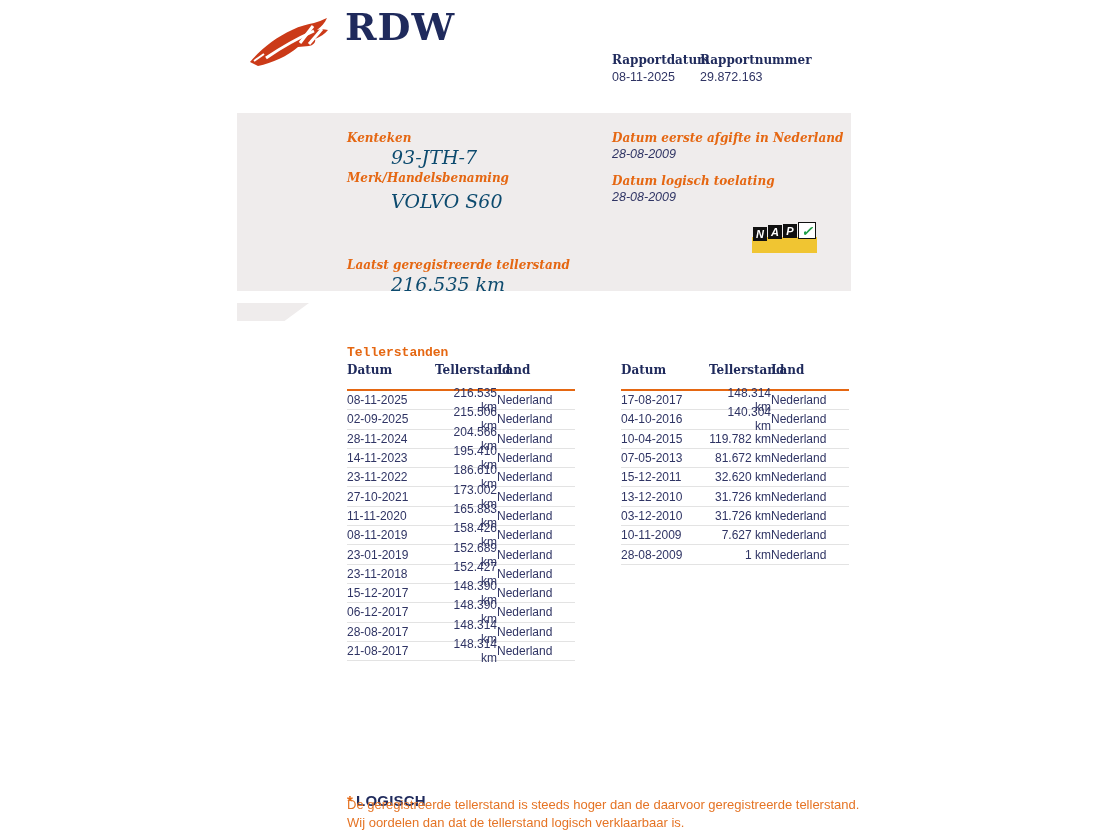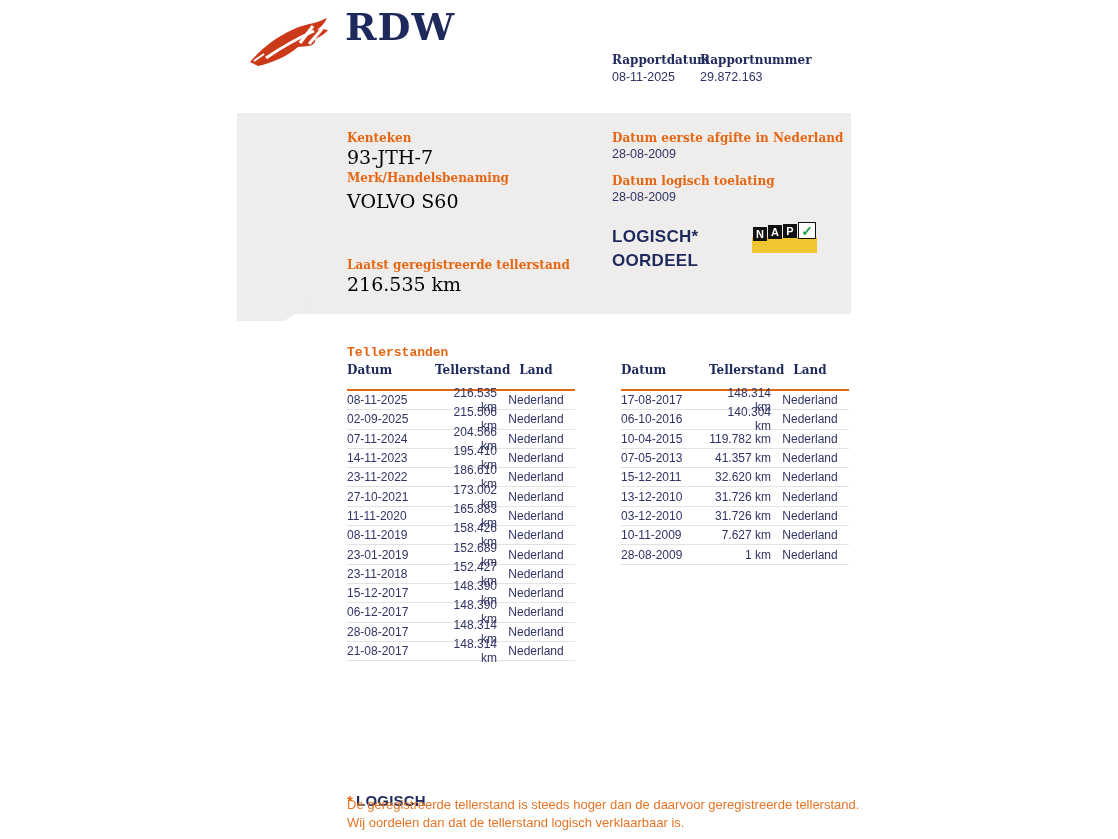--- a/index.html
+++ b/index.html
@@ -18,32 +18,33 @@
     font-family:"DejaVu Serif",serif;font-size:23px;font-weight:600;
     color:#E56712;
   }
   .meta-label{
     font-family:"DejaVu Serif",serif;font-size:12px;font-weight:bold;
     color:#1F2A5C;
   }
   .meta-value{font-size:12.5px;color:#2F3464;}
 
   
-  .panel{left:237px;top:113px;width:614px;height:201px;background:#EFECEC;}
+  .panel{left:237px;top:113px;width:614px;height:178px;background:#EFECEC;font-style:italic;}
   .panel-tail{
     position:absolute;left:0;top:190px;width:72px;height:18px;background:#EFECEC;
     clip-path:polygon(0 0,100% 0,66% 100%,0 100%);
   }
   .o-label{
     font-family:"DejaVu Serif",serif;font-size:12px;font-weight:bold;
     color:#E56712;
   }
   .big-value{
     font-family:"DejaVu Serif",serif;font-size:19px;font-weight:500;
-    color:#000000;
+    color:#0c4a6e;
+    margin-left:44px;
   }
   .sm-value{font-size:12.5px;color:#2F3464;}
   .oordeel{
     font-size:17px;font-weight:900;color:#1F2A5C;line-height:24px;
     letter-spacing:.3px;
   }
 
   
   .nap{width:70px;height:38px;}
   .nap .nap-yellow{position:absolute;left:0;top:15px;width:65px;height:16px;background:#F0C532;}
@@ -66,21 +67,21 @@
     display:flex;align-items:flex-end;height:16px;padding-bottom:12px;
     border-bottom:2px solid #E56712;
     font-family:"DejaVu Serif",serif;font-size:12px;font-weight:bold;color:#1F2A5C;
   }
   .t-row{
     display:flex;align-items:center;height:19.3px;box-sizing:border-box;
     border-bottom:1px solid #E3E3E3;font-size:12px;color:#2F3464;
   }
   .c-date{width:88px;text-align:left;}
   .c-km{width:62px;text-align:right;}
-  .c-land{flex:1;text-align:center;}
+  .c-land{flex:1;text-align:left;}
 
   
   .fn-head{font-size:15px;font-weight:900;letter-spacing:.2px;}
   .fn-star{color:#E56712;margin-right:3px;}
   .fn-title{color:#1F2A5C;}
   .fn-text{width:515px;font-size:13px;line-height:17.5px;color:#E57425;}
 </style>
 </head>
 <body>
 
@@ -117,24 +118,20 @@
 
     <div class="abs o-label" style="left:110px;top:145px;">Laatst geregistreerde tellerstand</div>
     <div class="abs big-value" style="left:110px;top:160px;">216.535 km</div>
 
     <div class="abs o-label" style="left:375px;top:18px;">Datum eerste afgifte in Nederland</div>
     <div class="abs sm-value" style="left:375px;top:34px;">28-08-2009</div>
 
     <div class="abs o-label" style="left:375px;top:61px;">Datum logisch toelating</div>
     <div class="abs sm-value" style="left:375px;top:77px;">28-08-2009</div>
 
-    <div class="abs oordeel" style="left:375px;top:112px;">
-      <div>LOGISCH*</div>
-      <div>OORDEEL</div>
-    </div>
 
     <div class="abs nap" style="left:515px;top:109px;">
       <div class="nap-yellow"></div>
       <div class="nap-box" style="left:1px;top:5px;">N</div>
       <div class="nap-box" style="left:16px;top:3px;">A</div>
       <div class="nap-box" style="left:31px;top:2px;">P</div>
       <div class="nap-check">✓</div>
     </div>
   </div>
 
@@ -154,21 +151,21 @@
           <span class="c-land">Nederland</span>
         </div>
 
         <div class="t-row">
           <span class="c-date">02-09-2025</span>
           <span class="c-km">215.506 km</span>
           <span class="c-land">Nederland</span>
         </div>
 
         <div class="t-row">
-          <span class="c-date">07-11-2024</span>
+          <span class="c-date">28-11-2024</span>
           <span class="c-km">204.566 km</span>
           <span class="c-land">Nederland</span>
         </div>
 
         <div class="t-row">
           <span class="c-date">14-11-2023</span>
           <span class="c-km">195.410 km</span>
           <span class="c-land">Nederland</span>
         </div>
 
@@ -242,34 +239,34 @@
     </div>
     <div class="t-body">
 
         <div class="t-row">
           <span class="c-date">17-08-2017</span>
           <span class="c-km">148.314 km</span>
           <span class="c-land">Nederland</span>
         </div>
 
         <div class="t-row">
-          <span class="c-date">06-10-2016</span>
+          <span class="c-date">04-10-2016</span>
           <span class="c-km">140.304 km</span>
           <span class="c-land">Nederland</span>
         </div>
 
         <div class="t-row">
           <span class="c-date">10-04-2015</span>
           <span class="c-km">119.782 km</span>
           <span class="c-land">Nederland</span>
         </div>
 
         <div class="t-row">
           <span class="c-date">07-05-2013</span>
-          <span class="c-km">41.357 km</span>
+          <span class="c-km">81.672 km</span>
           <span class="c-land">Nederland</span>
         </div>
 
         <div class="t-row">
           <span class="c-date">15-12-2011</span>
           <span class="c-km">32.620 km</span>
           <span class="c-land">Nederland</span>
         </div>
 
         <div class="t-row">

